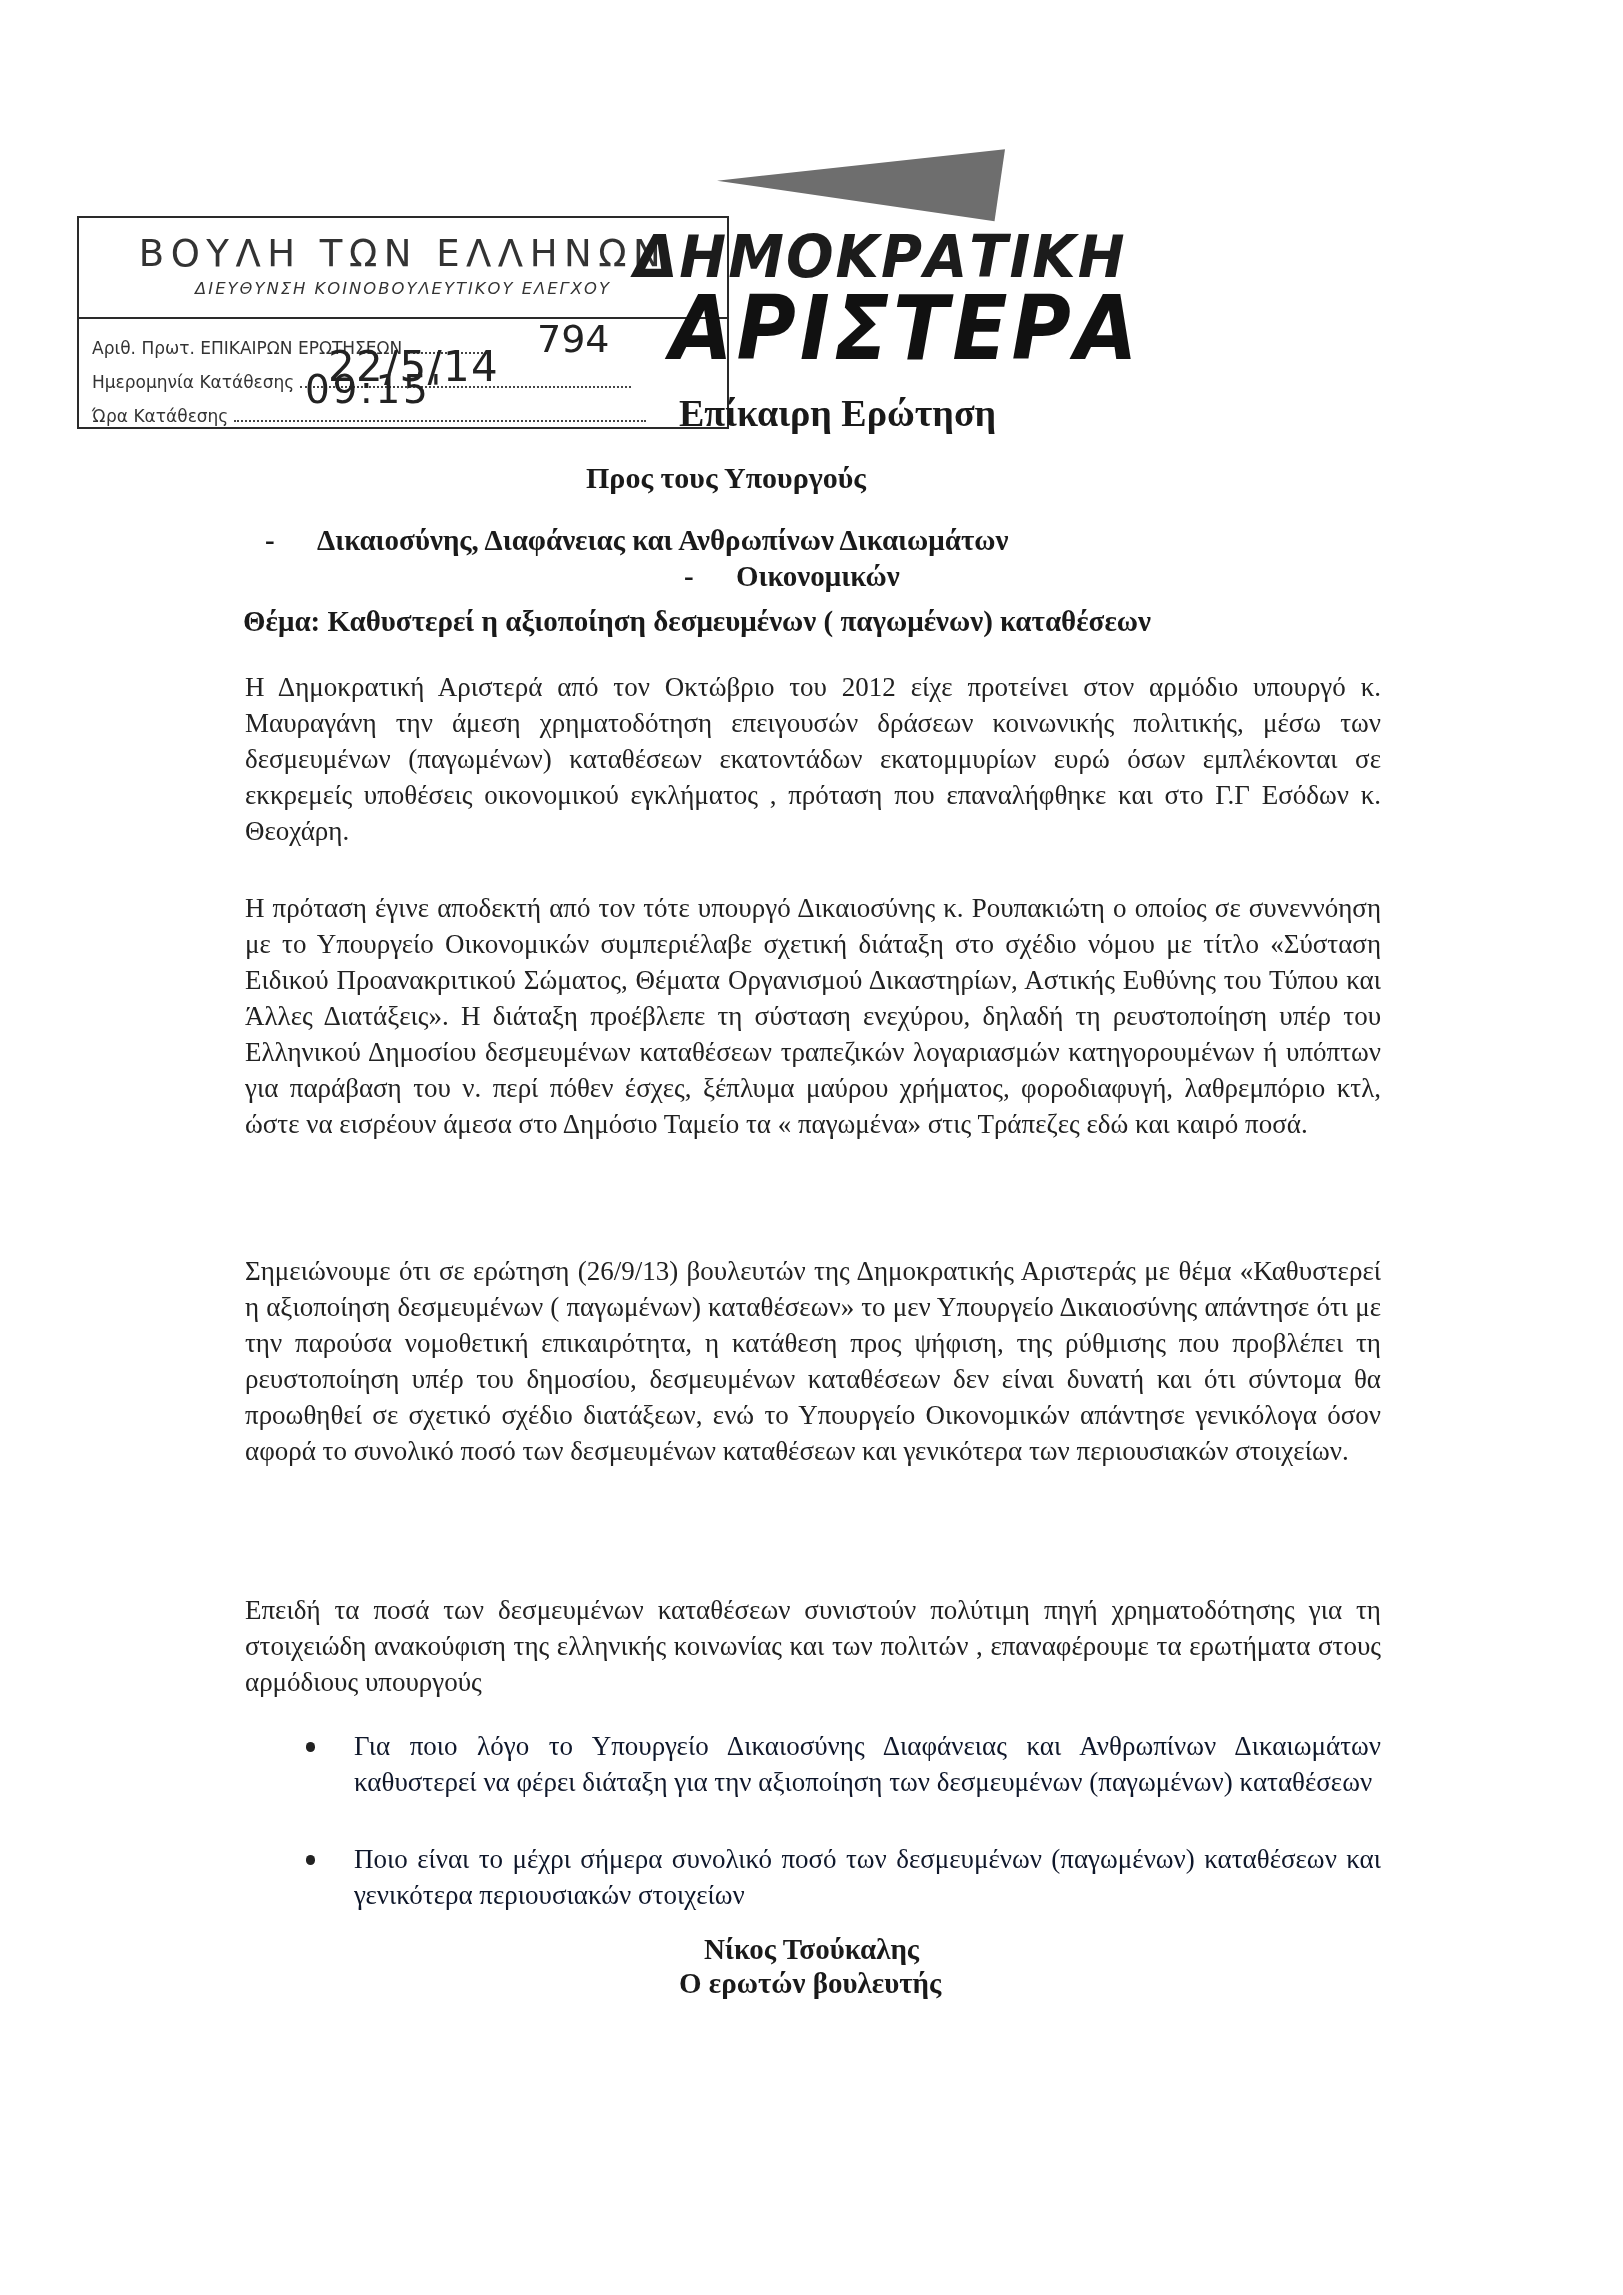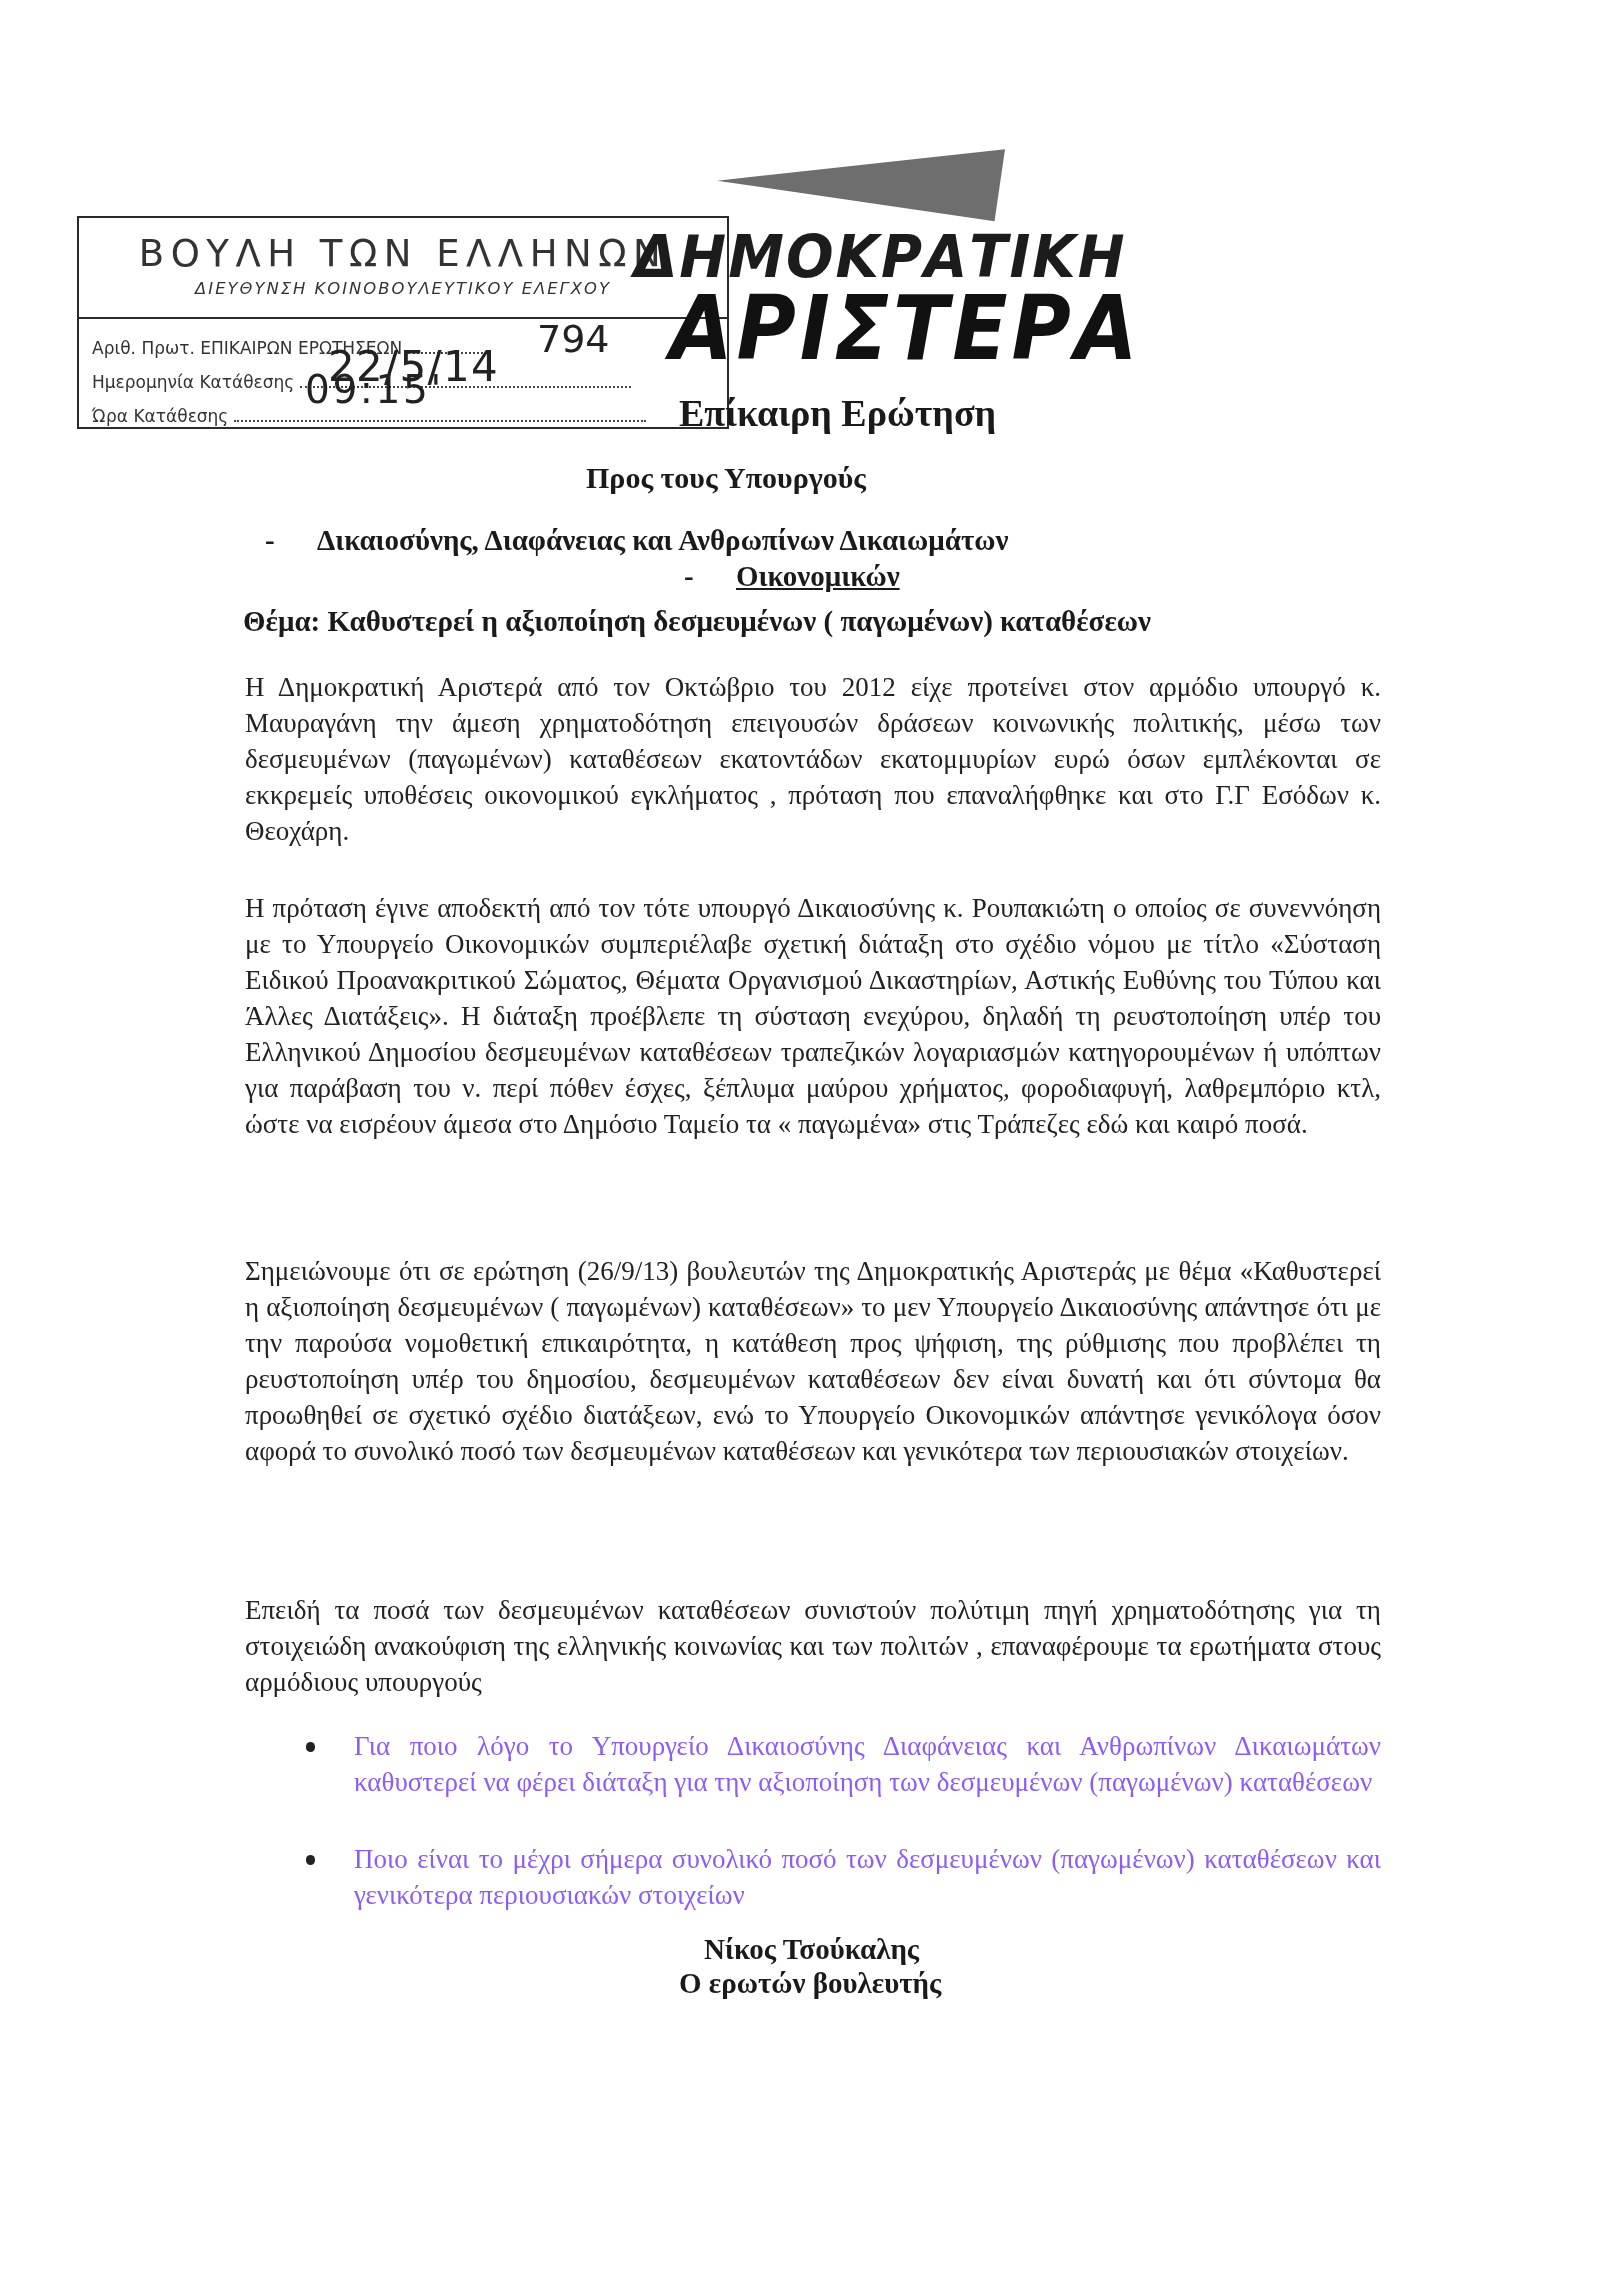--- a/index.html
+++ b/index.html
@@ -22,21 +22,21 @@
     .logo-line1 { position: absolute; left: 634px; top: 224px; font-size: 56px; font-weight: bold; font-style: italic;
                   letter-spacing: 2px; color: #1c1c1c; transform: scaleY(1.05); }
     .logo-line2 { position: absolute; left: 670px; top: 281px; font-size: 81px; font-weight: bold; font-style: italic;
                   letter-spacing: 3.9px; color: #111; transform: scaleY(1.1); }
 
     .heading { position: absolute; font-weight: bold; color: #1a1a1a; white-space: nowrap; }
     .para { position: absolute; left: 245px; width: 1136px; font-size: 27px; line-height: 36px; text-align: justify;
             color: #222; font-family: Liberation Serif, serif; }
     .para p { margin: 0; }
     .bullet-list { position: absolute; left: 285px; width: 1096px; margin: 0; padding: 0; list-style: none; }
-    .bullet-item { position: relative; padding-left: 69px; font-size: 27px; line-height: 36px; text-align: justify; color: #8b5cf6; }
+    .bullet-item { position: relative; padding-left: 69px; font-size: 27px; line-height: 36px; text-align: justify; color: #0f172a; }
     .bullet-dot { position: absolute; left: 21px; top: 14.4px; width: 9.2px; height: 9.2px; border-radius: 50%; background: #222; }
   </style>
 </head>
 <body>
 
 <div class="stamp sans">
   <div class="stamp-head">
     <div class="stamp-title">ΒΟΥΛΗ ΤΩΝ ΕΛΛΗΝΩΝ</div>
     <div class="stamp-sub">ΔΙΕΥΘΥΝΣΗ ΚΟΙΝΟΒΟΥΛΕΥΤΙΚΟΥ ΕΛΕΓΧΟΥ</div>
   </div>
@@ -62,21 +62,21 @@
 </svg>
 <div class="logo-line1 sans">ΔΗΜΟΚΡΑΤΙΚΗ</div>
 <div class="logo-line2 sans">ΑΡΙΣΤΕΡΑ</div>
 
 <div class="heading serif" style="left:679px; top:391px; font-size:38px;">Επίκαιρη Ερώτηση</div>
 <div class="heading serif" style="left:586px; top:461px; font-size:30px;">Προς τους Υπουργούς</div>
 
 <div class="heading serif" style="left:265px; top:524px; font-size:29px;">
   <span style="display:inline-block; width:52px;">-</span><span>Δικαιοσύνης, Διαφάνειας και Ανθρωπίνων Δικαιωμάτων</span>
 </div>
-<div class="heading serif" style="left:684px; top:560px; font-size:29px;text-decoration:underline;">
+<div class="heading serif" style="left:684px; top:560px; font-size:29px;">
   <span style="display:inline-block; width:52px;">-</span><span>Οικονομικών</span>
 </div>
 
 <div class="heading serif" style="left:243px; top:605px; font-size:29px;">Θέμα: Καθυστερεί η αξιοποίηση δεσμευμένων ( παγωμένων) καταθέσεων</div>
 
 <div class="para serif" style="top:669px;">
   <p>Η Δημοκρατική Αριστερά από τον Οκτώβριο του 2012 είχε προτείνει στον αρμόδιο υπουργό κ. Μαυραγάνη την άμεση χρηματοδότηση επειγουσών δράσεων κοινωνικής πολιτικής, μέσω των δεσμευμένων (παγωμένων) καταθέσεων εκατοντάδων εκατομμυρίων ευρώ όσων εμπλέκονται σε εκκρεμείς υποθέσεις οικονομικού εγκλήματος , πρόταση που επαναλήφθηκε και στο Γ.Γ Εσόδων κ. Θεοχάρη.</p>
 </div>
 <div class="para serif" style="top:890px;">
   <p>Η πρόταση έγινε αποδεκτή από τον τότε υπουργό Δικαιοσύνης κ. Ρουπακιώτη ο οποίος σε συνεννόηση με το Υπουργείο Οικονομικών συμπεριέλαβε σχετική διάταξη στο σχέδιο νόμου με τίτλο «Σύσταση Ειδικού Προανακριτικού Σώματος, Θέματα Οργανισμού Δικαστηρίων, Αστικής Ευθύνης του Τύπου και Άλλες Διατάξεις». Η διάταξη προέβλεπε τη σύσταση ενεχύρου, δηλαδή τη ρευστοποίηση υπέρ του Ελληνικού Δημοσίου δεσμευμένων καταθέσεων τραπεζικών λογαριασμών κατηγορουμένων ή υπόπτων για παράβαση του ν. περί πόθεν έσχες, ξέπλυμα μαύρου χρήματος, φοροδιαφυγή, λαθρεμπόριο κτλ, ώστε να εισρέουν άμεσα στο Δημόσιο Ταμείο τα « παγωμένα» στις Τράπεζες εδώ και καιρό ποσά.</p>

